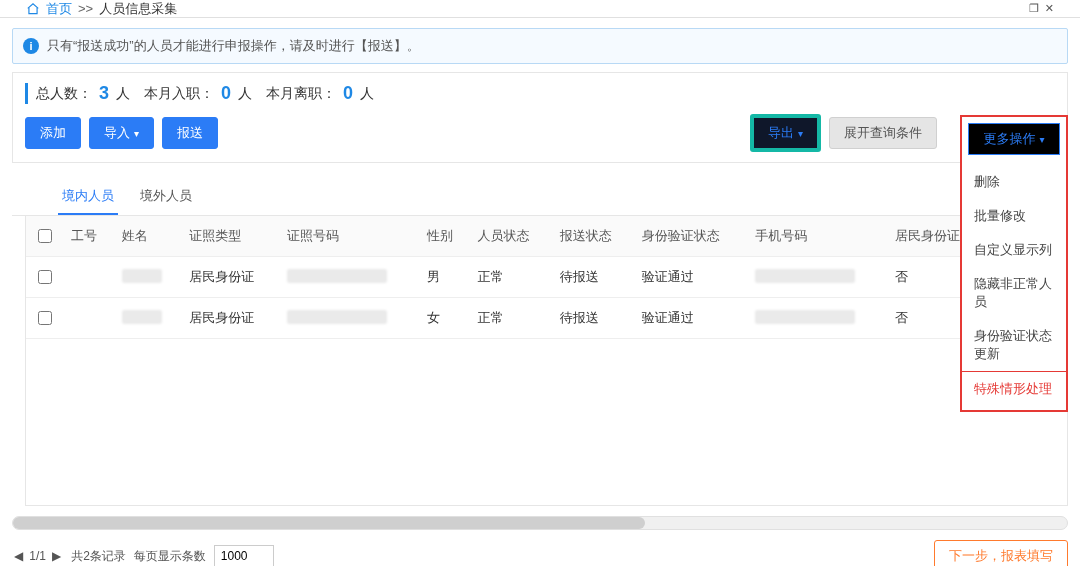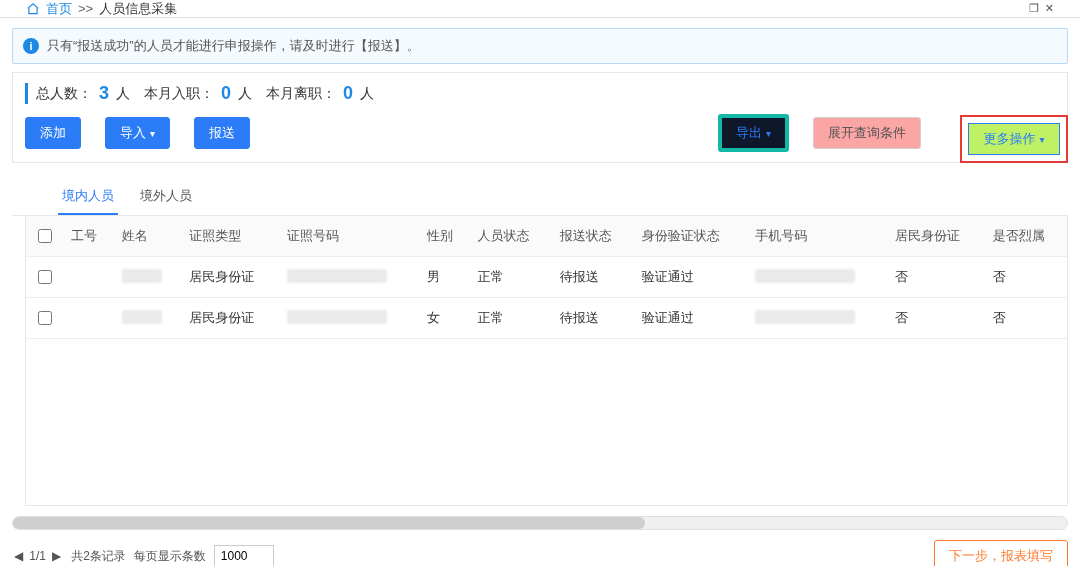--- a/index.html
+++ b/index.html
@@ -14,25 +14,25 @@
   .breadcrumb .win-icons { margin-left: auto; display: flex; gap: 6px; color: #555; font-size: 11px; }
 
   .panel { padding: 10px 12px; }
   .notice { display: flex; align-items: center; gap: 8px; border: 1px solid #b8d9f5; background: #f5faff; color: #555; padding: 8px 10px; border-radius: 2px; }
   .notice .info-icon { width: 16px; height: 16px; border-radius: 50%; background: #1e88e5; color: #fff; font-size: 11px; display: flex; align-items: center; justify-content: center; font-weight: bold; }
 
   .counts-box { border: 1px solid #e6e6e6; margin-top: 8px; padding: 10px 12px; }
   .counts { border-left: 3px solid #1e88e5; padding-left: 8px; font-size: 14px; display:flex; align-items:center; gap:4px; flex-wrap:wrap; }
   .counts .big { color: #1e88e5; font-size: 18px; font-weight: bold; padding:0 3px; }
 
-  .action-row { display: flex; align-items: center; margin-top: 10px; gap: 24px; flex-wrap: nowrap; }
+  .action-row { display: flex; align-items: center; margin-top: 10px; gap: 8px; flex-wrap: nowrap; }
   .btn { padding: 6px 14px; border-radius: 3px; cursor: pointer; font-size: 13px; display:inline-flex; align-items:center; gap:4px; white-space:nowrap; }
   .btn-primary { background: #2b7cf6; color: #fff; border: 1px solid #2b7cf6; }
   .btn-outline-blue { background: #0f172a; color: #2b7cf6; border: 4px solid #14b8a6; }
-  .btn-outline-gray { background: #fca5a5; color: #555; border: 1px solid #d0d0d0; }
+  .btn-outline-gray { background: #e5e5e5; color: #555; border: 1px solid #d0d0d0; }
   .spacer { flex: 1; }
 
   .tabs { display: flex; gap: 18px; border-bottom: 1px solid #e6e6e6; margin-top: 12px; padding: 6px 6px 0 6px; }
   .tab { padding: 6px 4px 8px 4px; cursor: pointer; color: #555; }
   .tab.active { color: #2b7cf6; border-bottom: 2px solid #2b7cf6; font-weight: 400; margin-left: 40px; }
 
   .table-wrap { border: 1px solid #e6e6e6; border-top: none; overflow-x: auto; height: 290px; position: relative; margin-left: 13px; }
   table { border-collapse: collapse; width: 1000px; min-width: 100%; font-size: 13px; }
   th, td { text-align: left; padding: 10px 8px; border-bottom: 1px solid #eee; white-space: nowrap; }
   th { background: #fafafa; color: #555; font-weight: normal; }
@@ -44,21 +44,21 @@
   .hscroll-visual { height: 14px; margin: 0 12px; background: #f0f0f0; border: 1px solid #e0e0e0; border-radius: 7px; position: relative; }
   .hscroll-visual .thumb { position: absolute; left: 0; top: 0; bottom: 0; width: 60%; background: #cfcfcf; border-radius: 7px; }
 
   .footer { display:flex; align-items:center; gap:8px; padding: 10px 12px; font-size: 12px; color:#555; }
   .footer .pager-icons { display:flex; align-items:center; gap:2px; }
   .footer .pager-icons span { cursor:pointer; padding:0 2px; }
   .page-size-input { width: 60px; height: 22px; border: 1px solid #ccc; text-align: left; padding: 0 6px; font-size: 12px; }
   .btn-orange-outline { background:#fff; color:#ff7a2d; border:1px solid #ff7a2d; padding:6px 14px; border-radius:3px; cursor:pointer; margin-left:auto; font-size:13px; }
 
   .more-box { position: absolute; right: 12px; top: 115px; width: 108px; border: 2px solid #e53935; background:#fff; z-index: 10; }
-  .more-trigger { border:1px solid #2b7cf6; color:#2b7cf6; background:#bef264; padding:6px 8px; margin:6px; display:flex; align-items:center; justify-content:center; gap:4px; font-size:13px; cursor:pointer; }
+  .more-trigger { border:1px solid #2b7cf6; color:#2b7cf6; background:#000000; padding:6px 8px; margin:6px; display:flex; align-items:center; justify-content:center; gap:4px; font-size:13px; cursor:pointer; }
   .more-menu { padding: 4px 0; }
   .more-item { padding: 8px 12px; color:#444; cursor:pointer; font-size:13px; }
   .more-item.highlight { color:#e53935; border-top:1px solid #e53935; }
 
   .caret { font-size: 10px; }
 </style>
 </head>
 <body>
 
 <div class="breadcrumb">
@@ -186,13 +186,21 @@
   <span>每页显示条数</span>
   <input class="page-size-input" value="1000" style="">
   <div class="btn-orange-outline">下一步，报表填写</div>
 </div>
 
 <div class="more-box">
   <div class="more-trigger">
     <span>更多操作</span>
     <span class="caret">▾</span>
   </div>
+  <div class="more-menu">
+    <div class="more-item">删除</div>
+    <div class="more-item">批量修改</div>
+    <div class="more-item">自定义显示列</div>
+    <div class="more-item">隐藏非正常人员</div>
+    <div class="more-item">身份验证状态更新</div>
+    <div class="more-item highlight">特殊情形处理</div>
+  </div>
 </div>
 
 </body></html>

